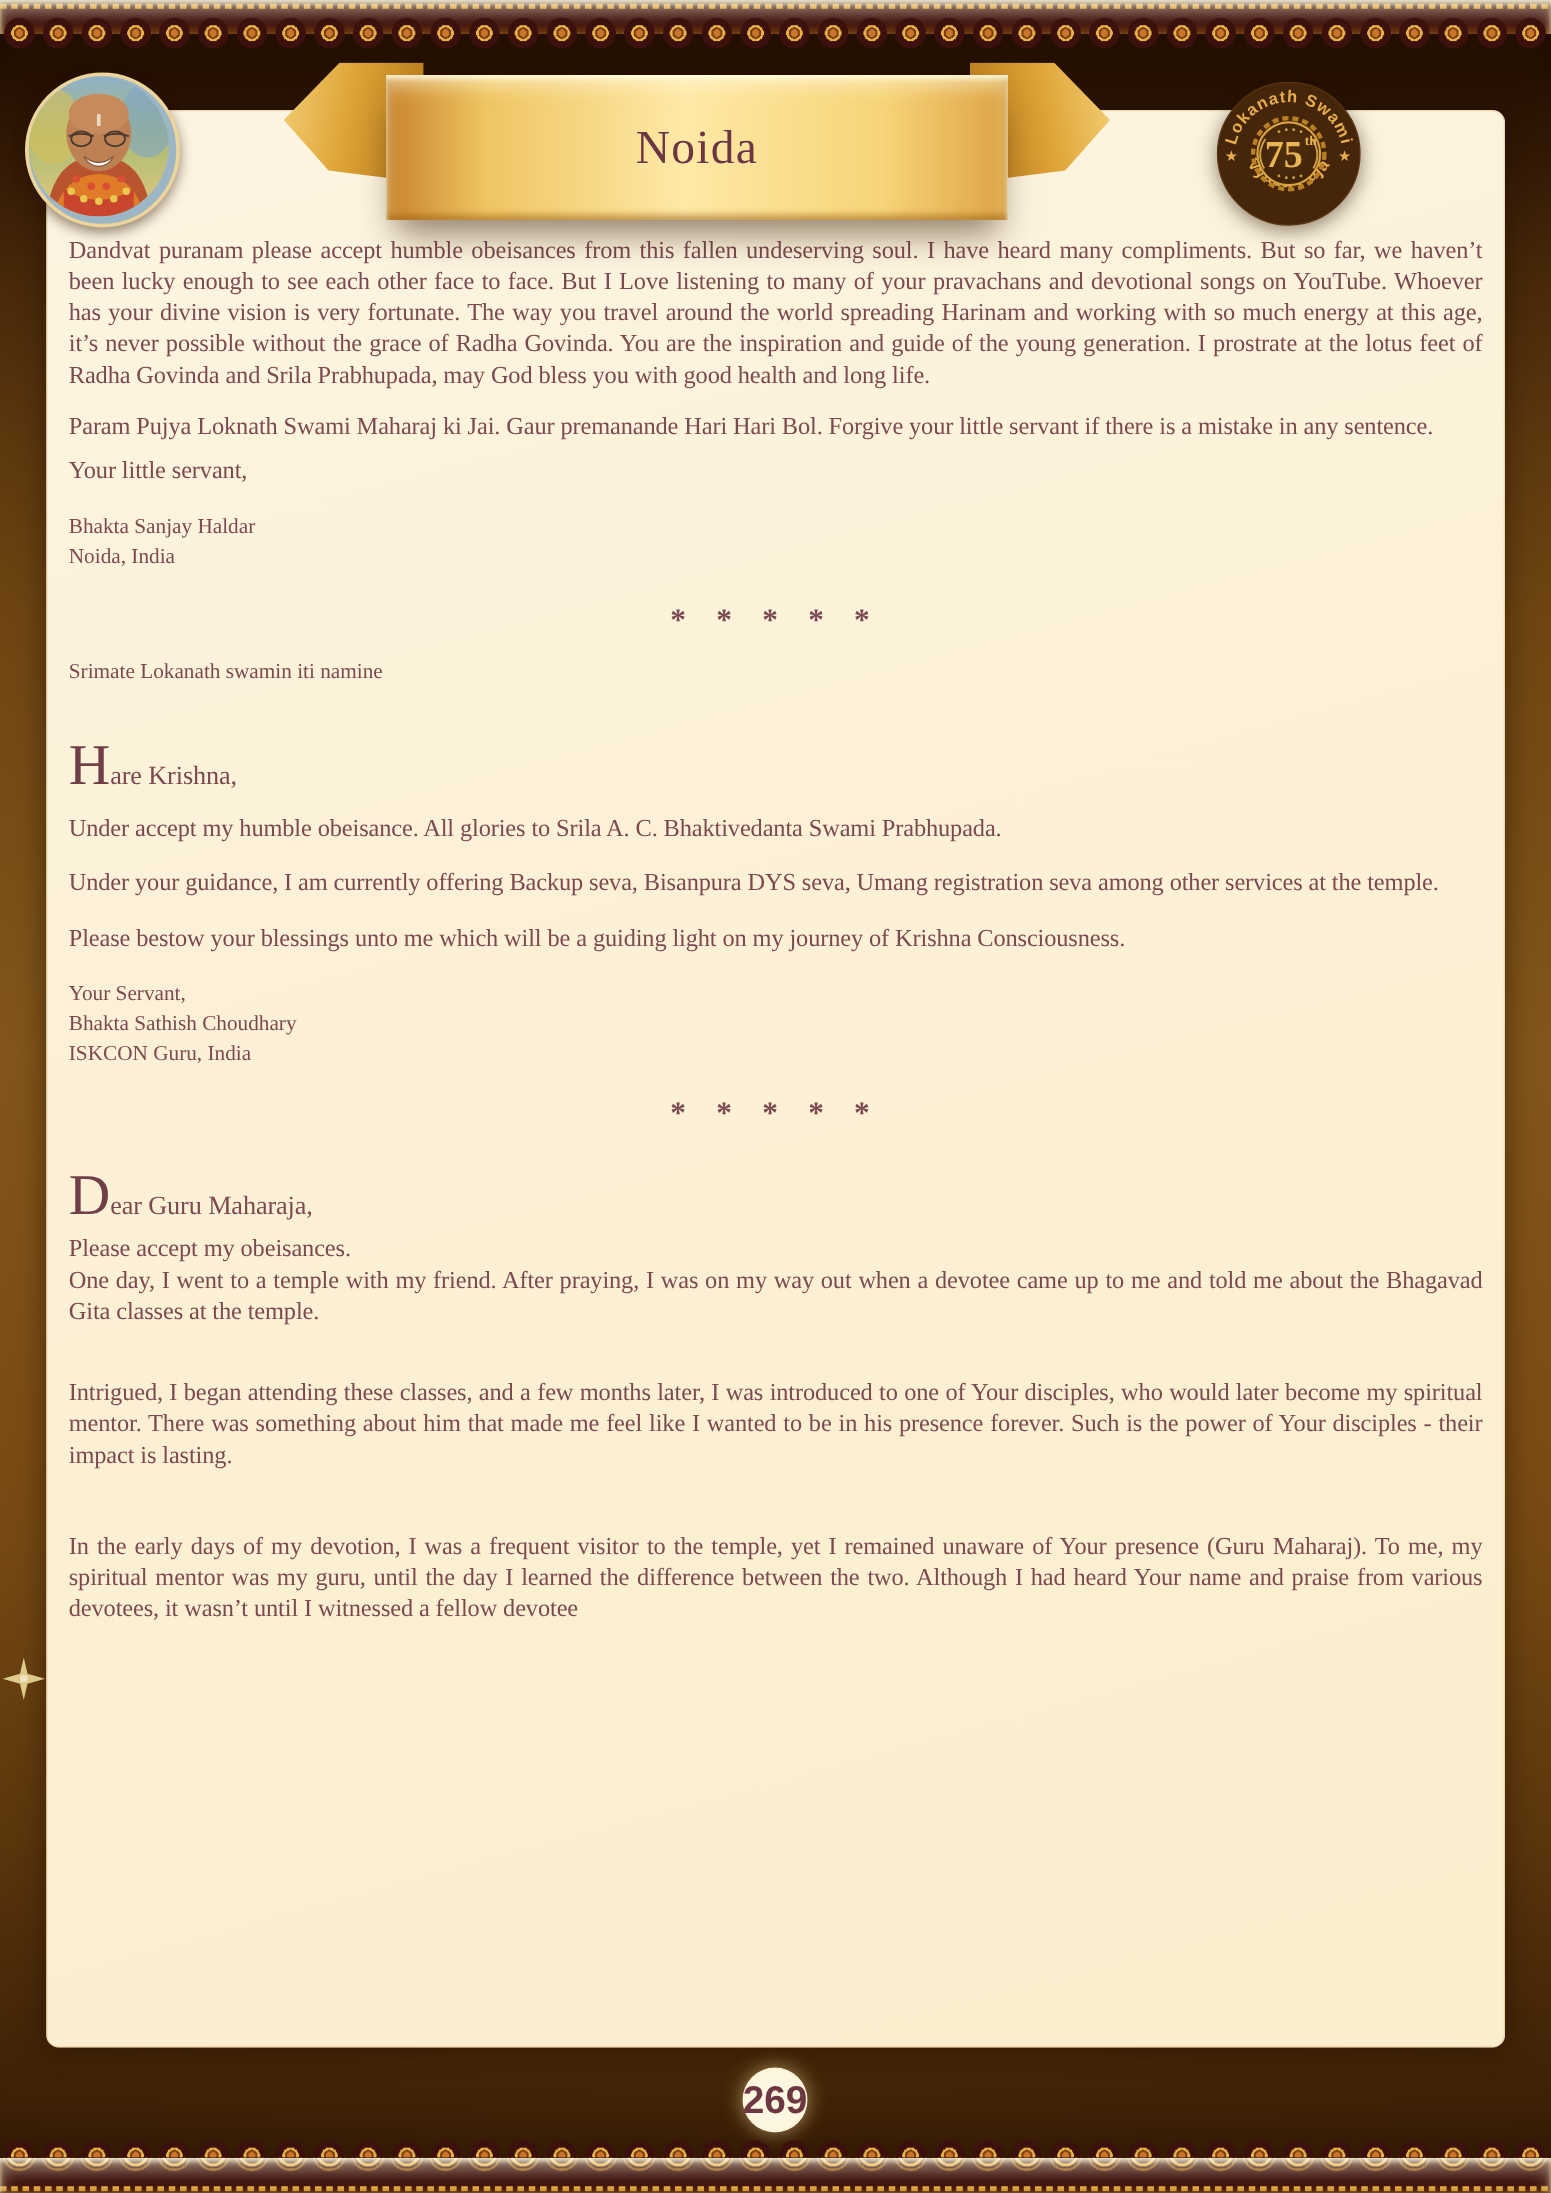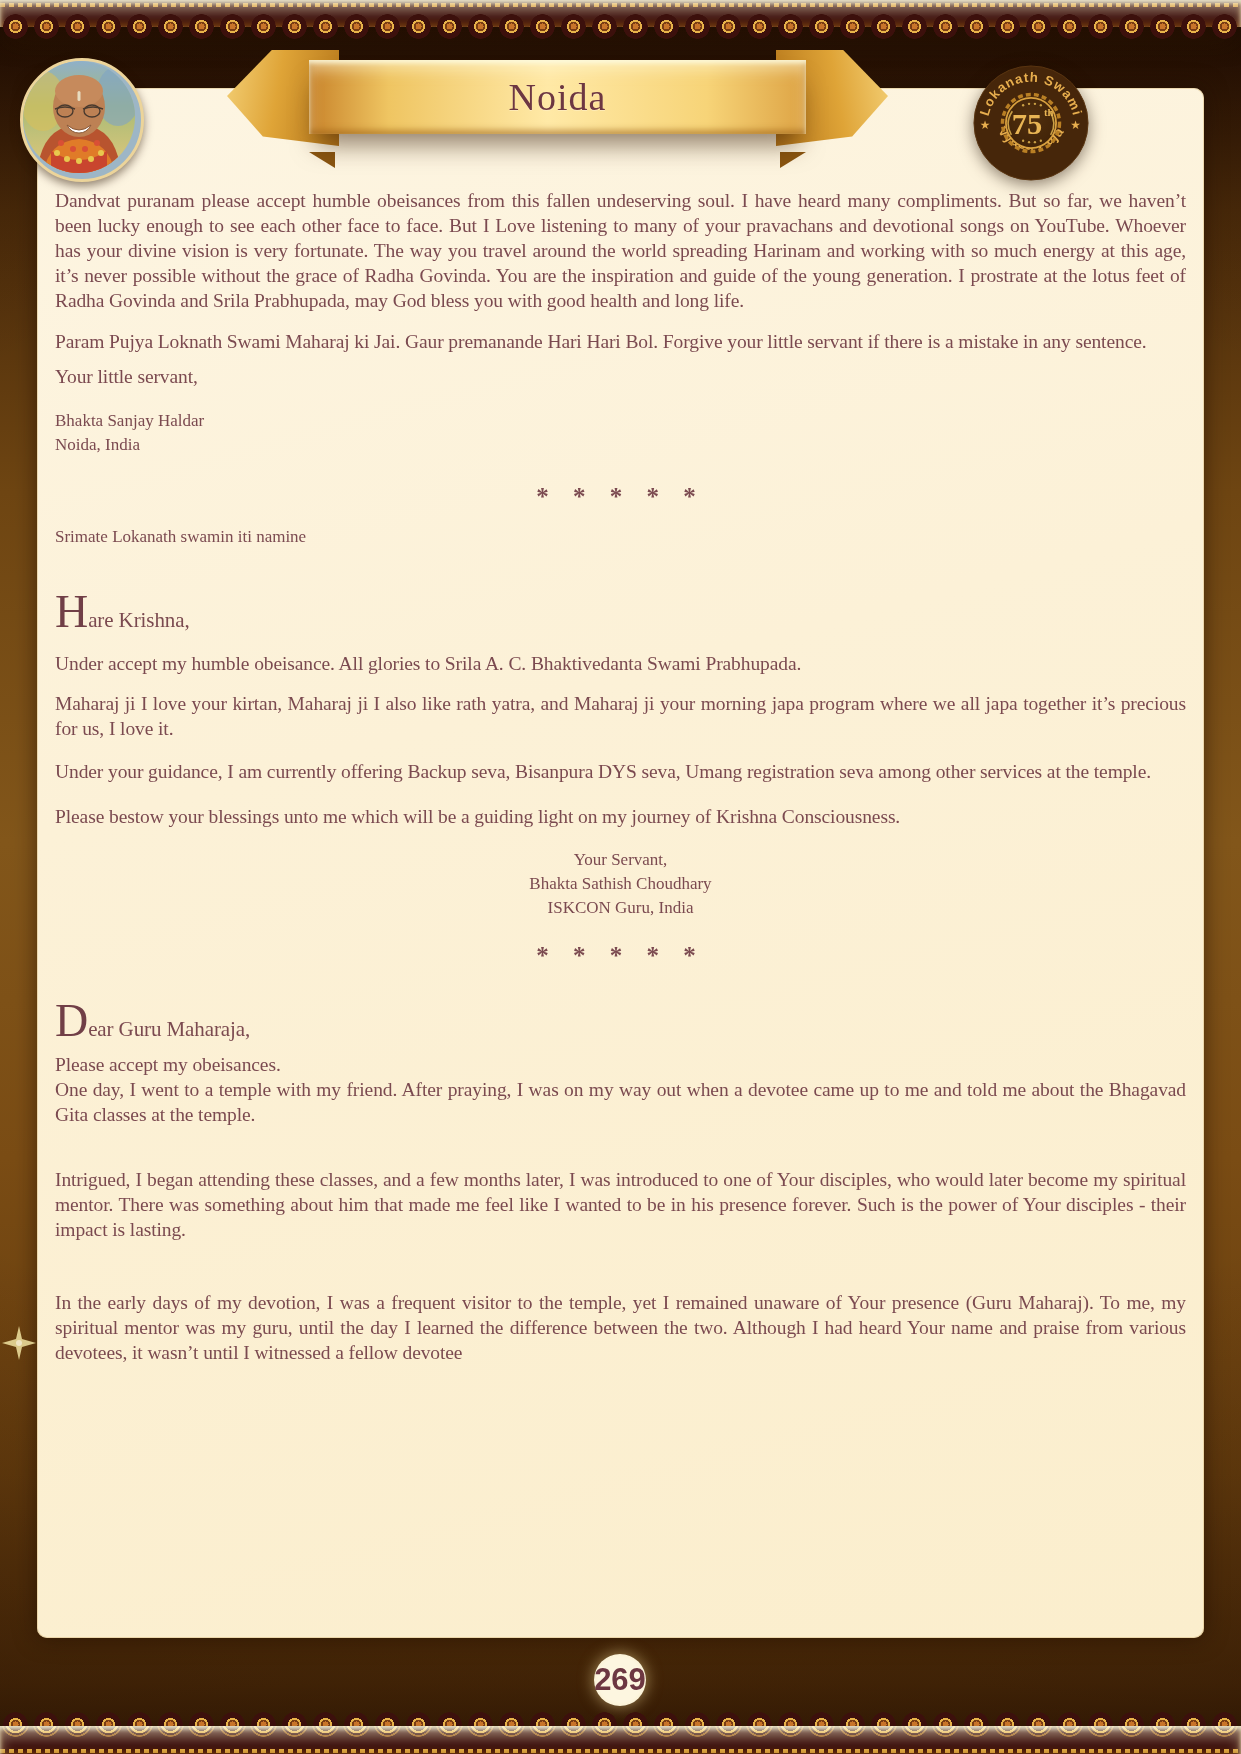--- a/index.html
+++ b/index.html
@@ -41,42 +41,42 @@
     border-radius:10px;box-shadow:0 0 22px rgba(30,12,0,.55), inset 0 0 0 1px rgba(220,190,130,.5);
     box-sizing:border-box;padding:90px 18px 0 18px;
   }
   
   .ribbon{position:absolute;left:225px;top:40px;width:665px;height:130px;}
   .tail{position:absolute;top:10px;width:112px;height:96px;}
   .tail-left{left:2px;background:linear-gradient(100deg,#f3cf75 0%,#dfa437 45%,#b5761a 100%);
     clip-path:polygon(100% 0,100% 100%,32% 90%,0 48%,40% 0);}
   .tail-right{right:2px;background:linear-gradient(260deg,#f3cf75 0%,#dfa437 45%,#b5761a 100%);
     clip-path:polygon(0 0,0 100%,68% 90%,100% 48%,60% 0);}
-  .band{position:absolute;left:84px;right:84px;top:20px;height:74px;
+  .band{position:absolute;left:84px;right:84px;top:20px;height:116px;
     background:linear-gradient(90deg,#c8832a 0%,#efc562 16%,#ffe9a6 48%,#f7d478 80%,#dda344 100%);
     box-shadow:0 18px 26px -8px rgba(55,28,4,.55), inset 0 3px 4px rgba(255,255,230,.8), inset 0 -4px 6px rgba(150,90,15,.55), inset 0 10px 14px rgba(255,250,220,.5);
     display:flex;align-items:center;justify-content:center;}
   .band .title{font-size:38px;letter-spacing:1px;color:#6d3742;text-shadow:0 1px 0 rgba(255,240,200,.6);}
   .fold{position:absolute;top:112px;width:26px;height:16px;background:#8a5510;}
   .fold-left{left:84px;clip-path:polygon(0 0,100% 0,100% 100%);}
   .fold-right{right:84px;clip-path:polygon(0 0,100% 0,0 100%);}
   
   .photo{position:absolute;left:20px;top:58px;width:118px;height:118px;border-radius:50%;
     border:3px solid #ecd49a;box-shadow:0 4px 10px rgba(40,18,2,.5);overflow:hidden;background:#9db6c6;}
   
   .badge{position:absolute;left:972px;top:64px;width:118px;height:118px;filter:drop-shadow(0 4px 8px rgba(30,12,0,.5));}
   
   .letter p{font-size:19.5px;line-height:25px;color:#7b4a50;margin:0;text-align:justify;letter-spacing:-0.1px;}
   .salutation{font-size:21px !important;line-height:46px !important;text-align:left !important;}
   .dropcap{font-size:46px;color:#713f47;}
   .plain{text-align:left !important;}
   .sig{font-size:17px;line-height:24px;color:#7b4a50;}
   .stars{font-size:25px;font-weight:bold;letter-spacing:9px;color:#7b4a50;text-align:center;margin:0;}
   .m10{margin-top:10px !important;}.m14{margin-top:14px !important;}.m15{margin-top:15px !important;}
-  .m16{margin-top:16px !important;}.m18{margin-top:18px !important;}.m19{margin-top:19px !important;text-align:center;}
+  .m16{margin-top:16px !important;}.m18{margin-top:18px !important;}.m19{margin-top:19px !important;}
   .m20{margin-top:20px !important;}.m22{margin-top:22px !important;}.m26{margin-top:26px !important;}
   .m28{margin-top:28px !important;}.m40{margin-top:40px !important;}.m48{margin-top:48px !important;}
   .m8{margin-top:8px !important;}
   
   .pagenum{position:absolute;left:594px;top:1654px;width:52px;height:52px;border-radius:50%;
     background:radial-gradient(circle,#fdf6e0 60%,#f6e7bd 100%);box-shadow:0 0 16px rgba(255,230,160,.55);
     display:flex;align-items:center;justify-content:center;
     font-family:"Liberation Sans",sans-serif;font-weight:bold;font-size:31px;color:#6d3742;}
   .sparkle{position:absolute;left:2px;top:1326px;width:34px;height:34px;opacity:.9;}
 </style>
@@ -102,21 +102,20 @@
 
   <p class="stars m26">* * * * *</p>
 
   <div class="sig m14">
     <div>Srimate Lokanath swamin iti namine</div>
   </div>
 
   <div class="letter">
     <p class="salutation m40"><span class="dropcap">H</span><span>are Krishna,</span></p>
     <p class="m8">Under accept my humble obeisance. All glories to Srila A. C. Bhaktivedanta Swami Prabhupada.</p>
-    <p class="m15">Maharaj ji I love your kirtan, Maharaj ji I also like rath yatra, and Maharaj ji your morning japa program where we all japa together it’s precious for us, I love it.</p>
     <p class="m18">Under your guidance, I am currently offering Backup seva, Bisanpura DYS seva, Umang registration seva among other services at the temple.</p>
     <p class="m20">Please bestow your blessings unto me which will be a guiding light on my journey of Krishna Consciousness.</p>
     <div class="sig m19">
       <div>Your Servant,</div>
       <div>Bhakta Sathish Choudhary</div>
       <div>ISKCON Guru, India</div>
     </div>
   </div>
 
   <p class="stars m22">* * * * *</p>

